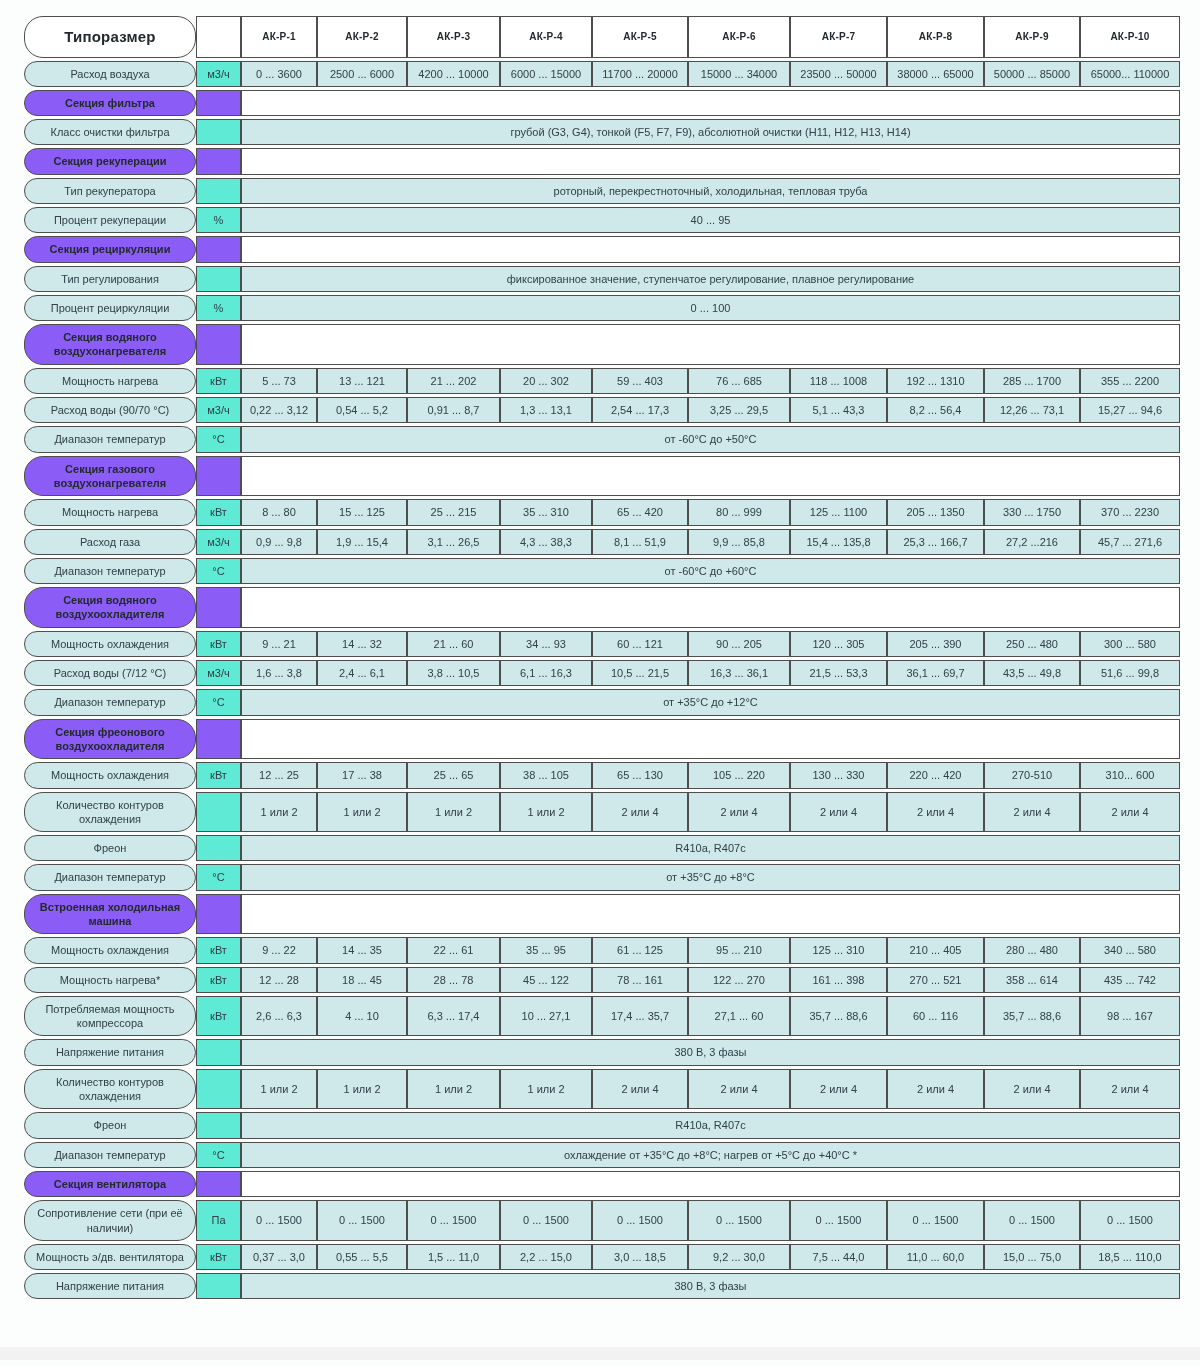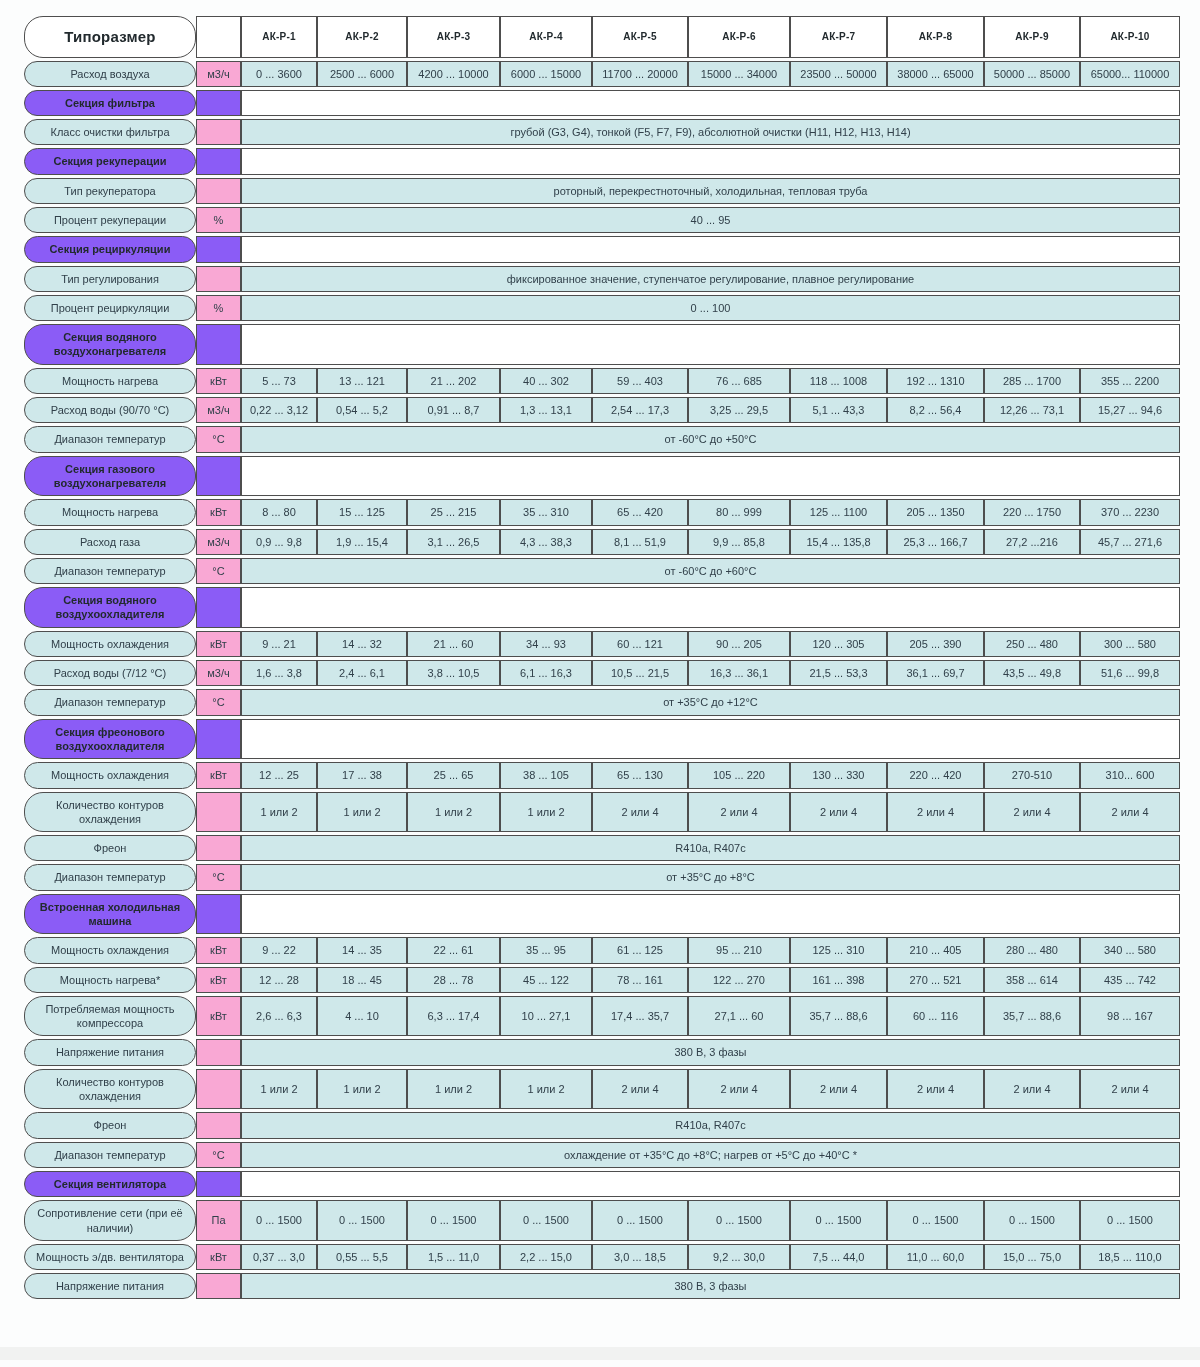--- a/index.html
+++ b/index.html
@@ -21,21 +21,21 @@
     text-align:center;vertical-align:middle;
     padding:5px 3px;line-height:1.3;
     background:#cfe8ea;
     overflow:hidden;
   }
   tr.header td{
     background:#ffffff;font-weight:bold;font-size:10px;color:#222a2e;
     padding:10px 3px;letter-spacing:.2px;
   }
   tr.header td.label{font-size:15px;}
-  td.unit{background:#f9a8d4;}
+  td.unit{background:#5eead4;}
   tr.section td{background:#8b5cf6;color:#222a2e;}
   tr.section td.label{font-weight:bold;}
   td.label{padding:5px 6px;border-radius:19px;}
 </style>
 </head>
 <body>
 
 <div class="page">
   <table class="spec">
     <colgroup>
@@ -125,21 +125,21 @@
           <td class="label">Секция водяного воздухонагревателя</td>
           <td class="unit"></td>
           <td colspan="10" style="background: rgb(255, 255, 255);"></td>
         </tr>
         <tr class="row">
           <td class="label">Мощность нагрева</td>
           <td class="unit">кВт</td>
           <td>5 ... 73</td>
           <td>13 ... 121</td>
           <td>21 ... 202</td>
-          <td>40 ... 302</td>
+          <td>20 ... 302</td>
           <td>59 ... 403</td>
           <td>76 ... 685</td>
           <td>118 ... 1008</td>
           <td>192 ... 1310</td>
           <td>285 ... 1700</td>
           <td>355 ... 2200</td>
         </tr>
         <tr class="row">
           <td class="label">Расход воды (90/70 °С)</td>
           <td class="unit">м3/ч</td>
@@ -168,21 +168,21 @@
           <td class="label">Мощность нагрева</td>
           <td class="unit">кВт</td>
           <td>8 ... 80</td>
           <td>15 ... 125</td>
           <td>25 ... 215</td>
           <td>35 ... 310</td>
           <td>65 ... 420</td>
           <td>80 ... 999</td>
           <td>125 ... 1100</td>
           <td>205 ... 1350</td>
-          <td>220 ... 1750</td>
+          <td>330 ... 1750</td>
           <td>370 ... 2230</td>
         </tr>
         <tr class="row">
           <td class="label">Расход газа</td>
           <td class="unit">м3/ч</td>
           <td>0,9 ... 9,8</td>
           <td>1,9 ... 15,4</td>
           <td>3,1 ... 26,5</td>
           <td>4,3 ... 38,3</td>
           <td>8,1 ... 51,9</td>

